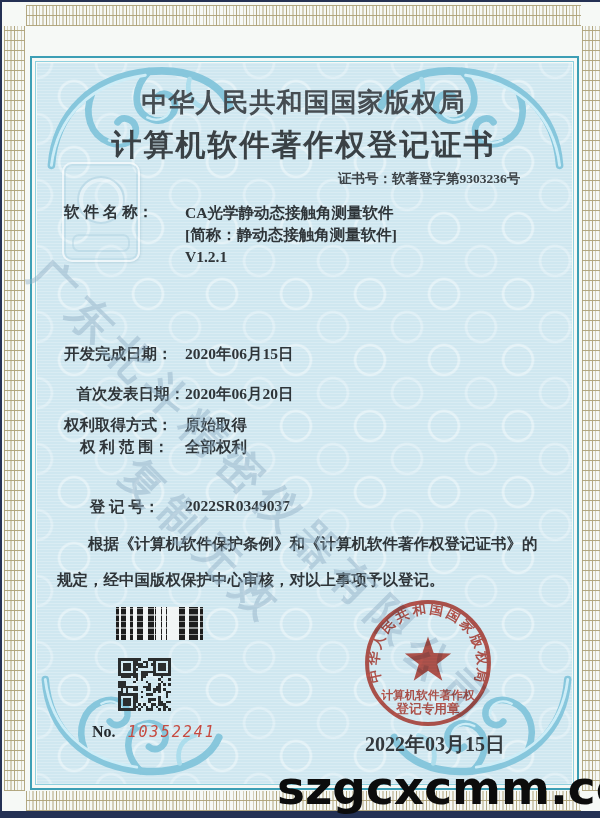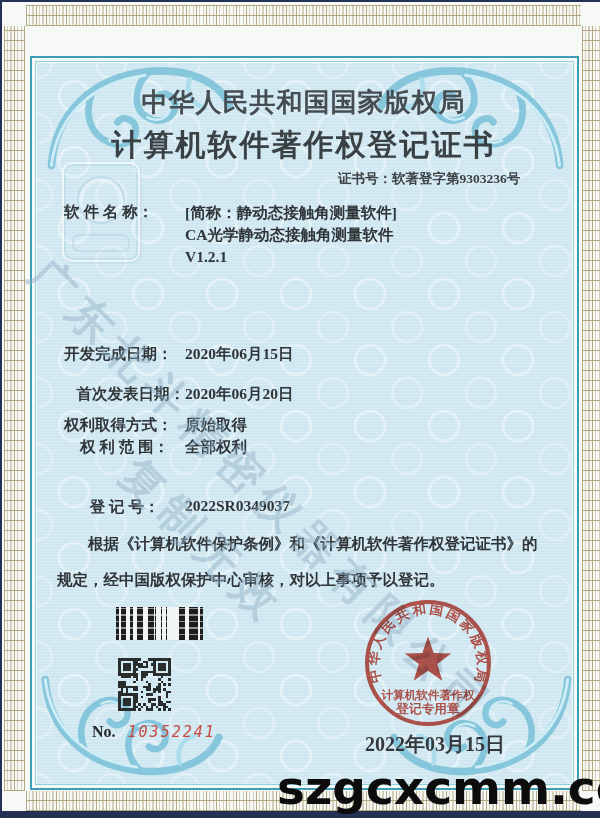--- a/index.html
+++ b/index.html
@@ -143,21 +143,21 @@
 
   <div class="emboss"></div>
 
   <div class="authority">中华人民共和国国家版权局</div>
   <div class="cert-title">计算机软件著作权登记证书</div>
   <div class="cert-line">
     <span>证书号：</span><span class="cv">软著登字第9303236号</span>
   </div>
 
   <div class="row r1">
-    <span class="lab">软 件 名 称：</span><span class="val"><span class="vline">[简称：静动态接触角测量软件]</span><span class="vline">CA光学静动态接触角测量软件</span><span class="vline">V1.2.1</span></span>
+    <span class="lab">软 件 名 称：</span><span class="val"><span class="vline">CA光学静动态接触角测量软件</span><span class="vline">[简称：静动态接触角测量软件]</span><span class="vline">V1.2.1</span></span>
   </div>
   <div class="row r3">
     <span class="lab">开发完成日期：</span><span class="val">2020年06月15日</span>
   </div>
   <div class="row r4">
     <span class="lab">首次发表日期：</span><span class="val">2020年06月20日</span>
   </div>
   <div class="row r5">
     <span class="lab">权利取得方式：</span><span class="val">原始取得</span>
   </div>

